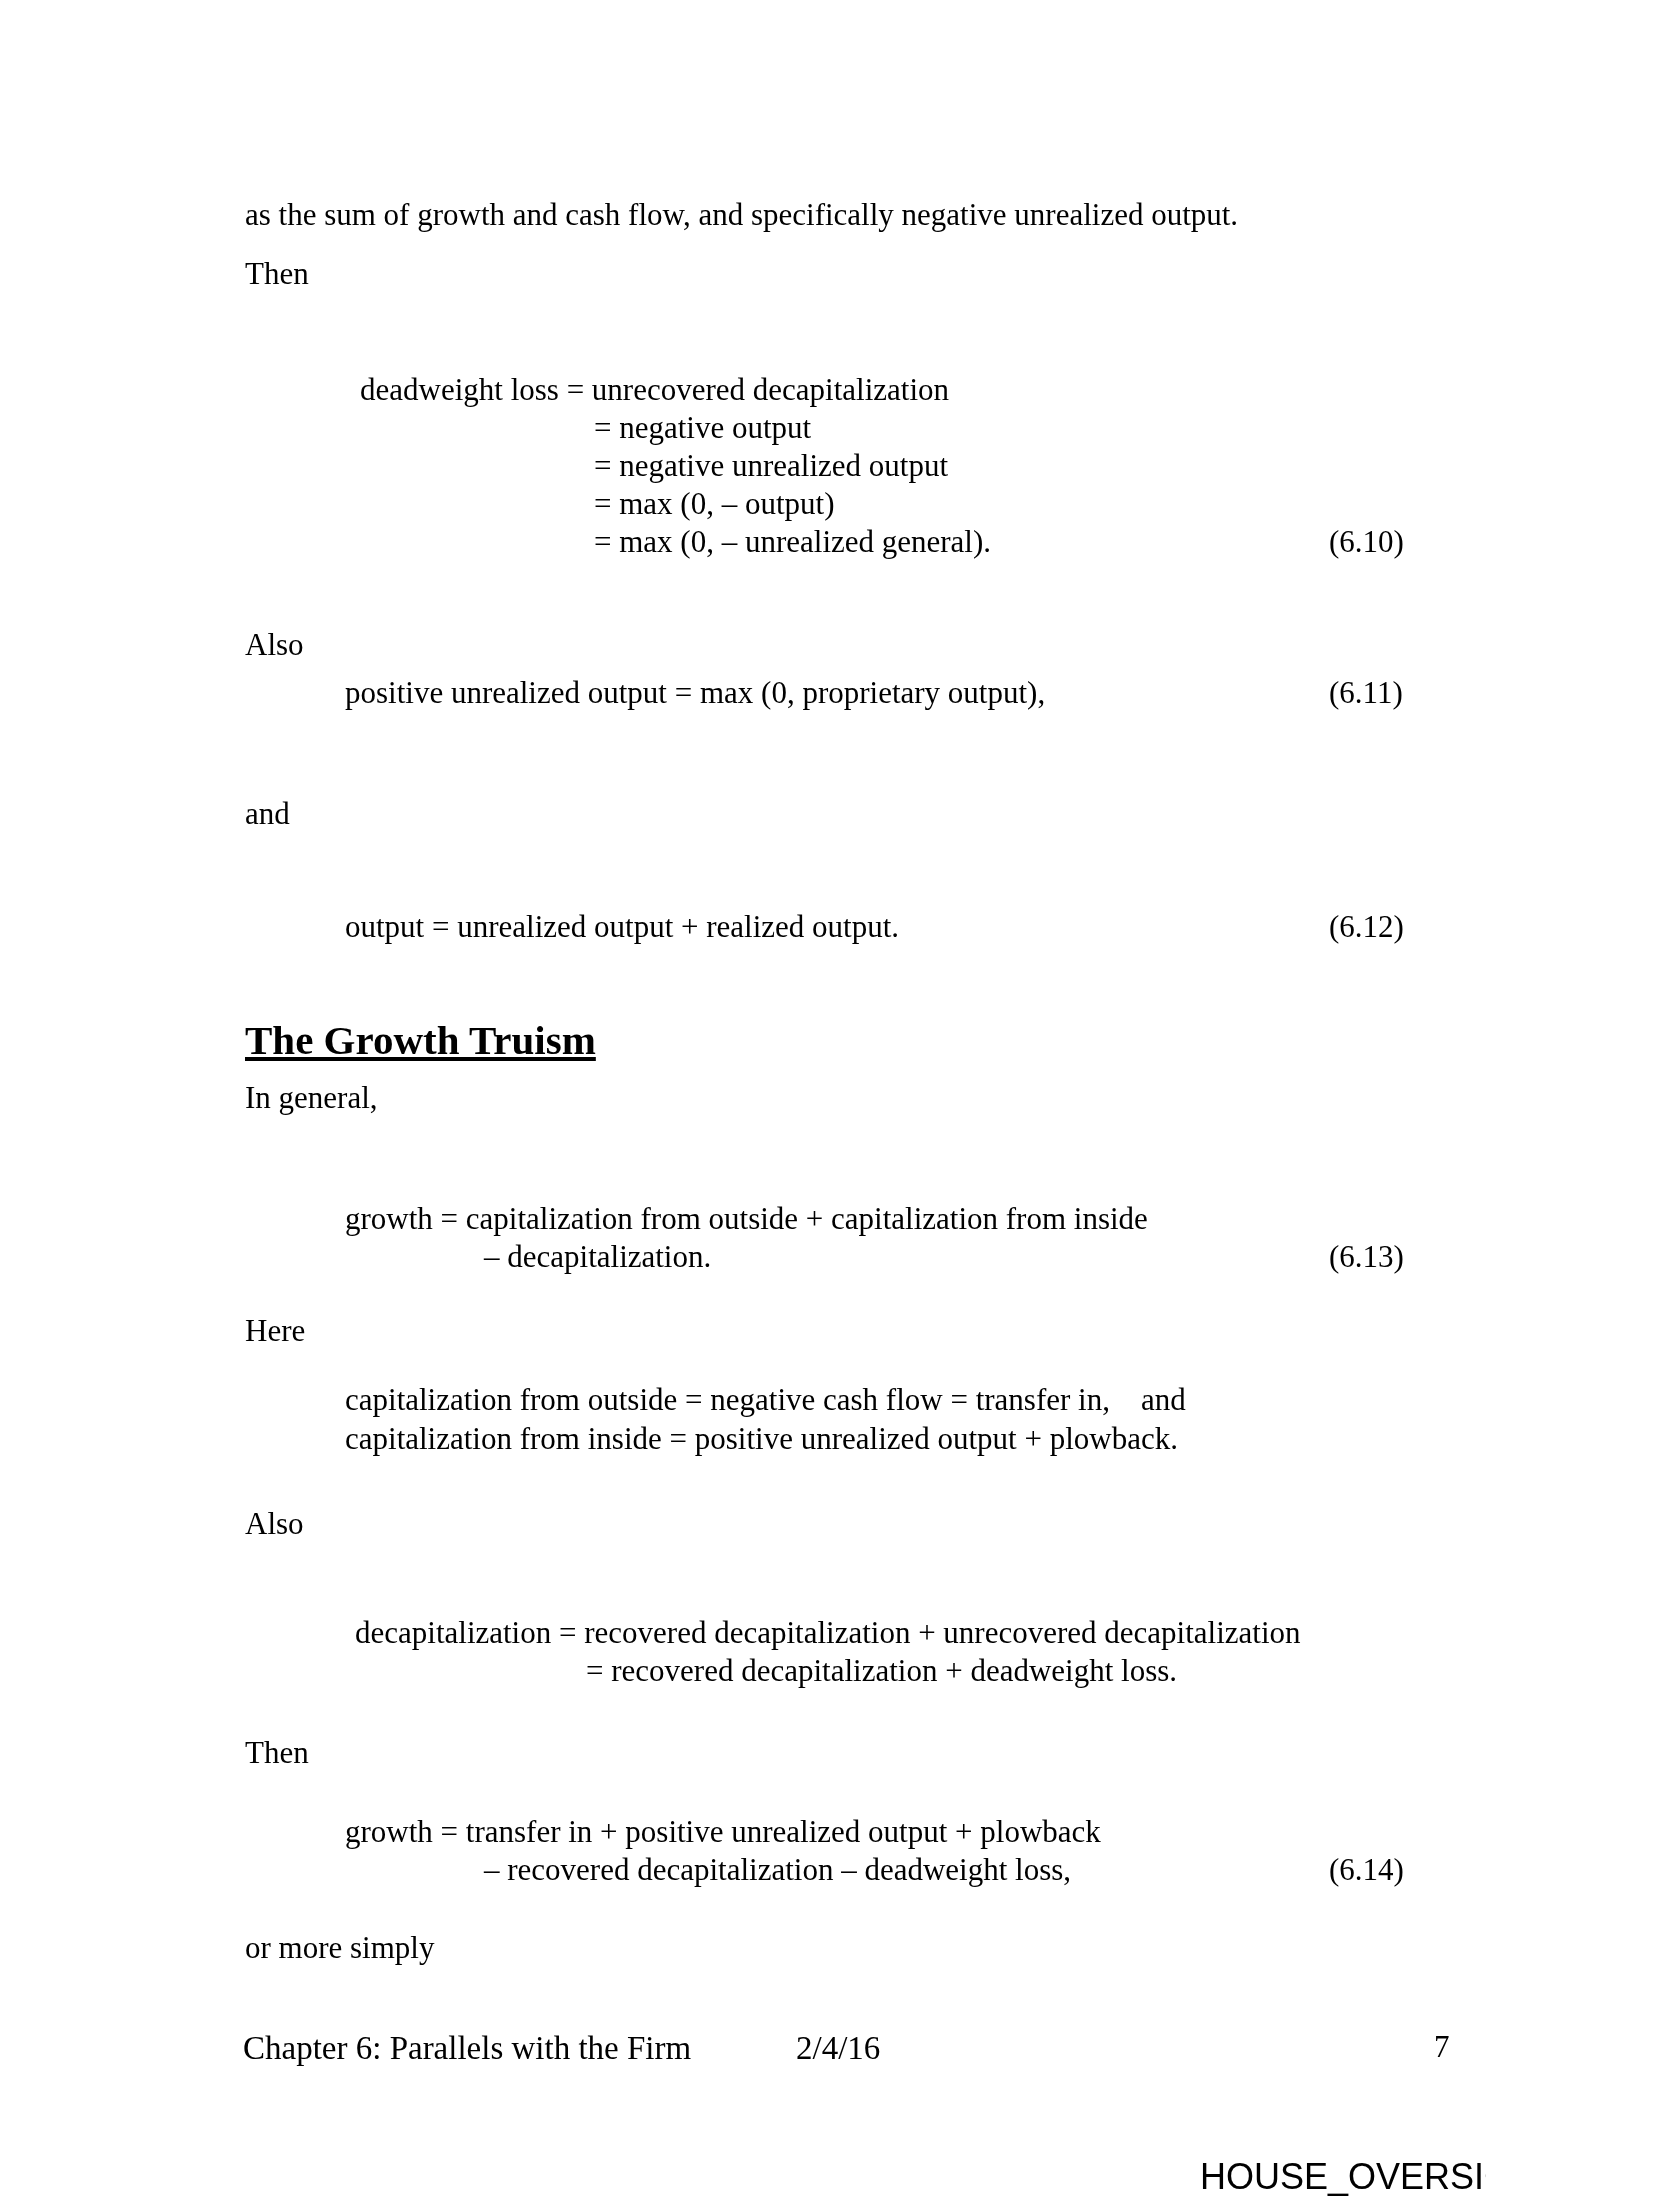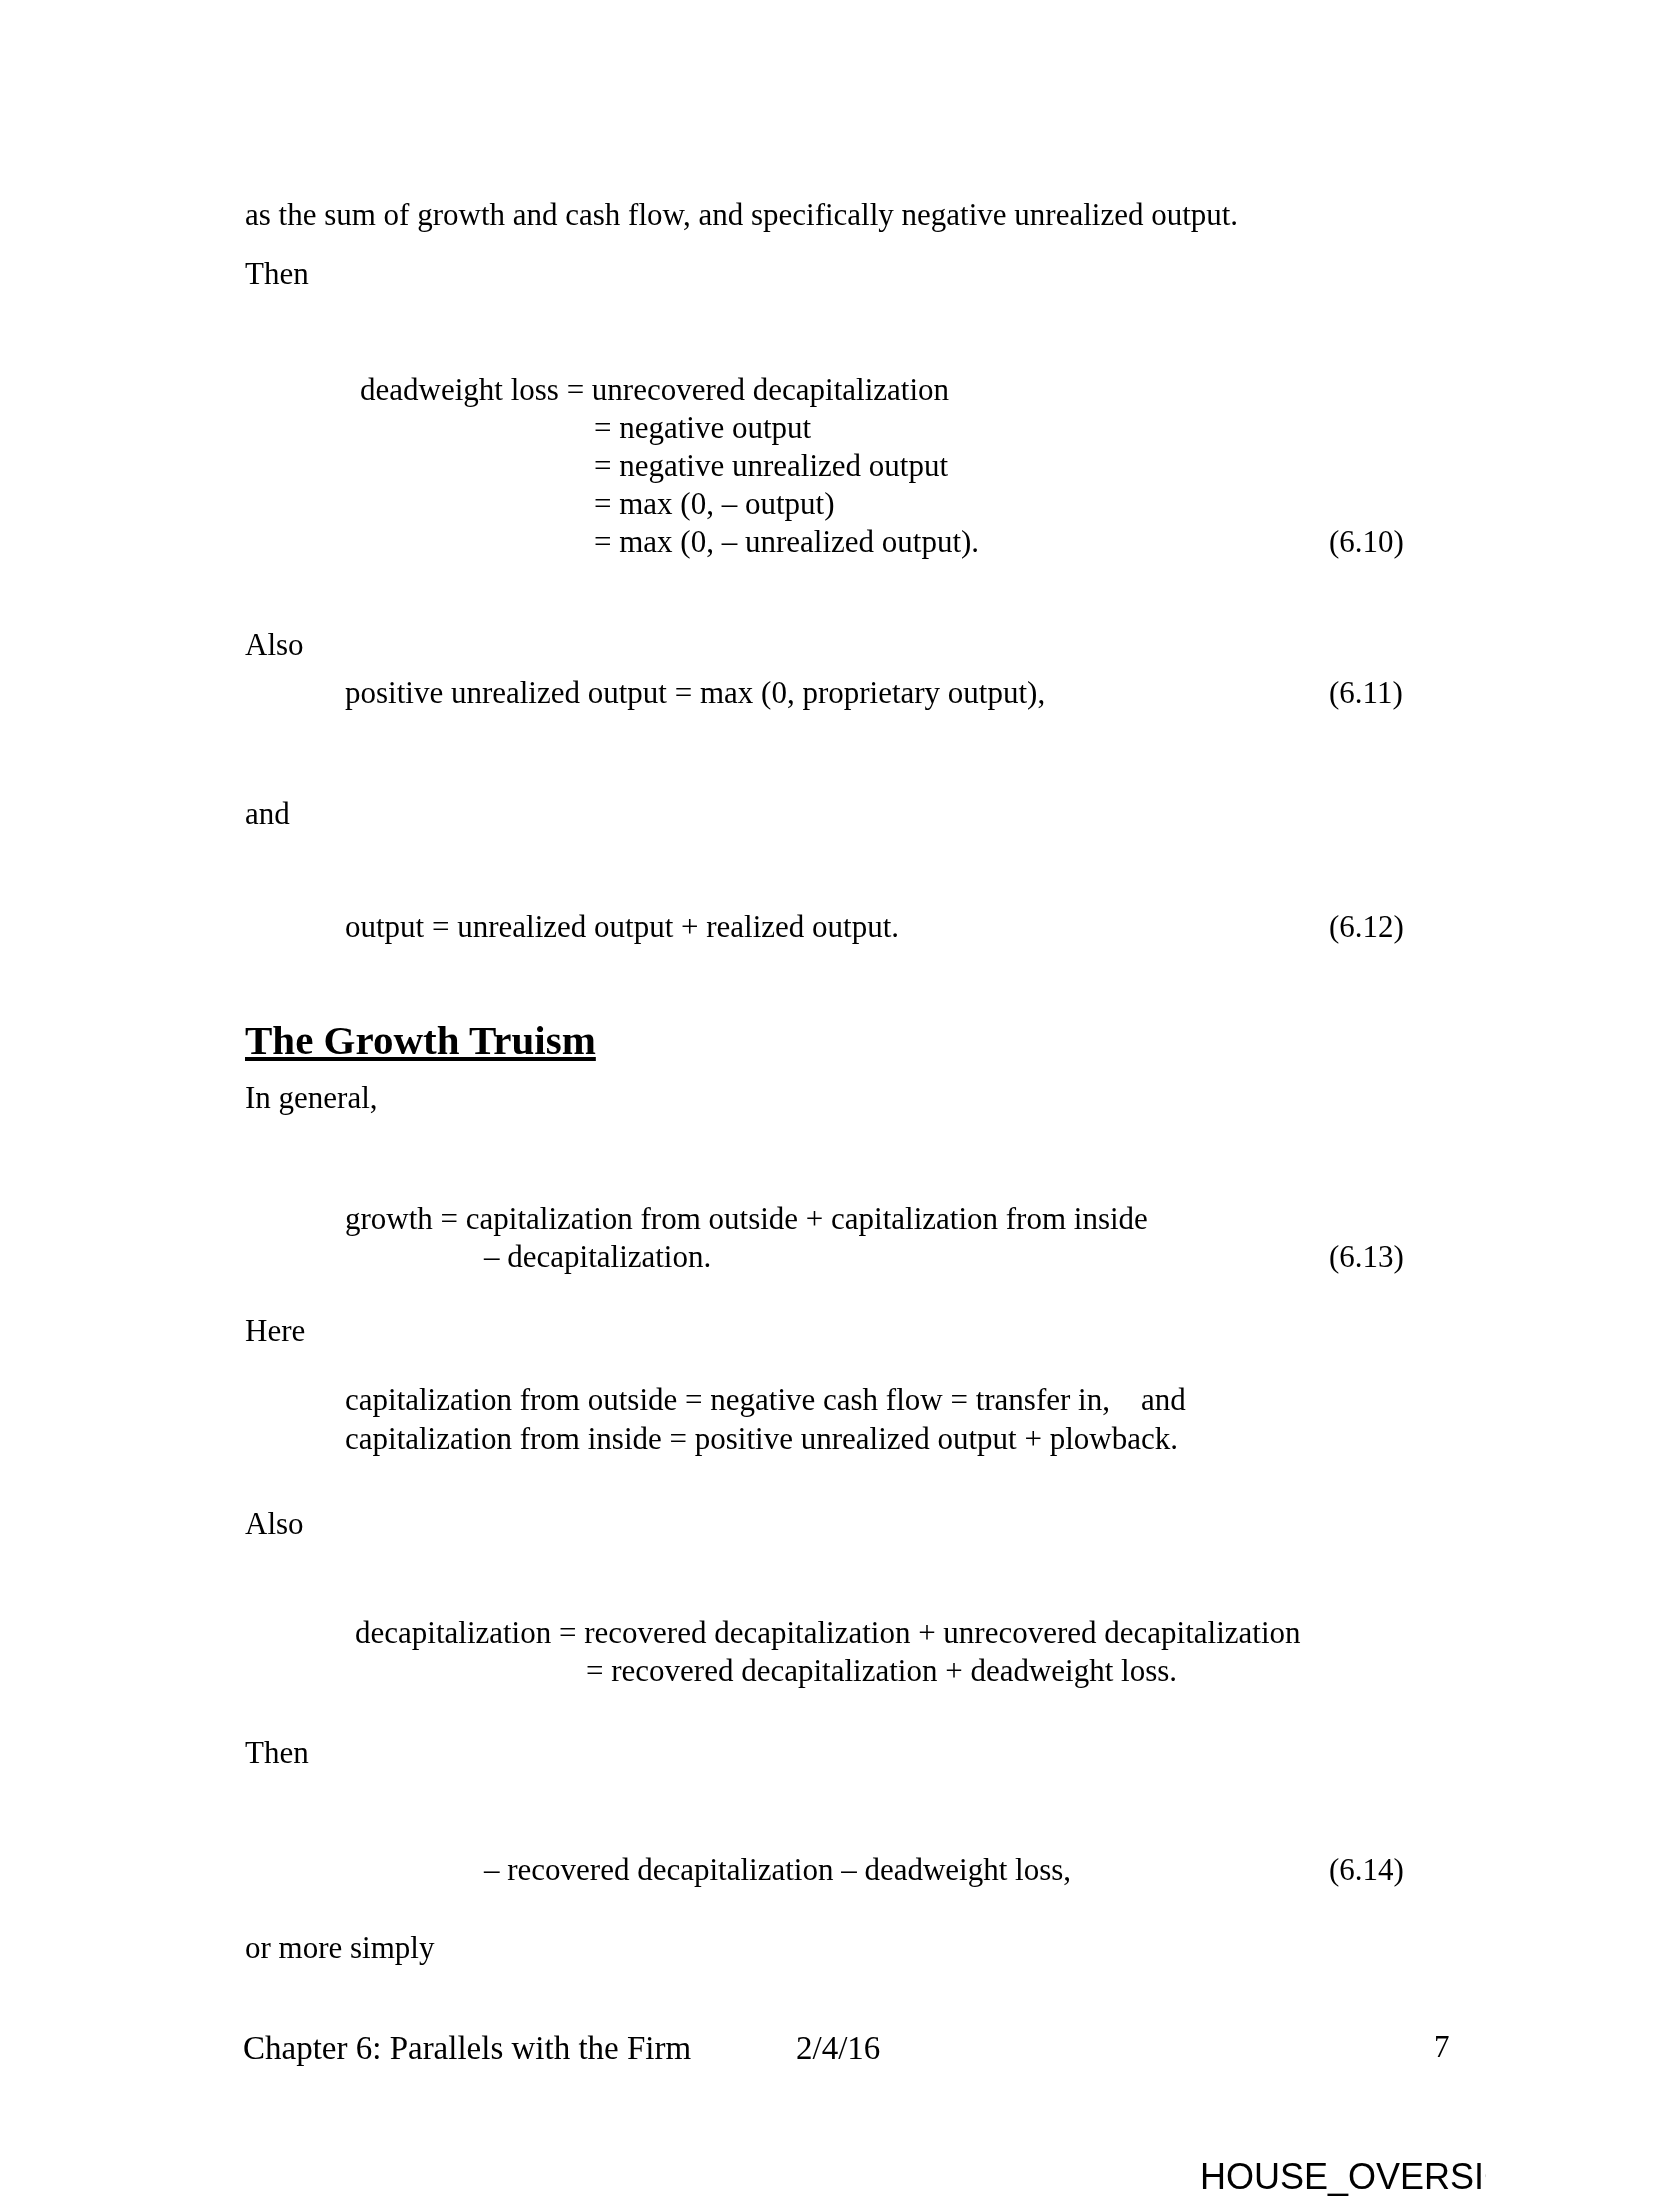--- a/index.html
+++ b/index.html
@@ -35,21 +35,21 @@
 
 <div class="page">
 
   <div class="t" style="left:245px;top:196px;">as the sum of growth and cash flow, and specifically negative unrealized output.</div>
   <div class="t" style="left:245px;top:255px;">Then</div>
 
   <div class="t" style="left:360px;top:371px;">deadweight loss = unrecovered decapitalization</div>
   <div class="t" style="left:594px;top:409px;">= negative output</div>
   <div class="t" style="left:594px;top:447px;">= negative unrealized output</div>
   <div class="t" style="left:594px;top:485px;">= max (0, – output)</div>
-  <div class="t" style="left:594px;top:523px;">= max (0, – unrealized output).</div>
+  <div class="t" style="left:594px;top:523px;">= max (0, – unrealized general).</div>
   <div class="t" style="left:1329px;top:523px;">(6.10)</div>
 
   <div class="t" style="left:245px;top:626px;">Also</div>
   <div class="t" style="left:345px;top:674px;">positive unrealized output = max (0, proprietary output),</div>
   <div class="t" style="left:1329px;top:674px;">(6.11)</div>
 
   <div class="t" style="left:245px;top:795px;">and</div>
   <div class="t" style="left:345px;top:908px;">output = unrealized output + realized output.</div>
   <div class="t" style="left:1329px;top:908px;">(6.12)</div>
 
@@ -62,20 +62,21 @@
 
   <div class="t" style="left:245px;top:1312px;">Here</div>
   <div class="t" style="left:345px;top:1420px;">capitalization from inside = positive unrealized output + plowback.</div>
   <div class="t" style="left:345px;top:1381px;">capitalization from outside = negative cash flow = transfer in,    and</div>
 
   <div class="t" style="left:245px;top:1505px;">Also</div>
   <div class="t" style="left:355px;top:1614px;">decapitalization = recovered decapitalization + unrecovered decapitalization</div>
   <div class="t" style="left:586px;top:1652px;">= recovered decapitalization + deadweight loss.</div>
 
   <div class="t" style="left:245px;top:1734px;">Then</div>
+  <div class="t" style="left:345px;top:1813px;">growth = transfer in + positive unrealized output + plowback</div>
   <div class="t" style="left:484px;top:1851px;">– recovered decapitalization – deadweight loss,</div>
   <div class="t" style="left:1329px;top:1851px;">(6.14)</div>
 
   <div class="t" style="left:245px;top:1929px;">or more simply</div>
 
   <div class="t footer-text" style="left:243px;top:2029px;">Chapter 6: Parallels with the Firm</div>
   <div class="t footer-text" style="left:796px;top:2029px;">2/4/16</div>
   <div class="t footer-text" style="left:1434px;top:2028px;font-size:31px;">7</div>
 
   <div class="t watermark" style="left:1200px;top:2157px;">HOUSE_OVERSIGHT_011041</div>

